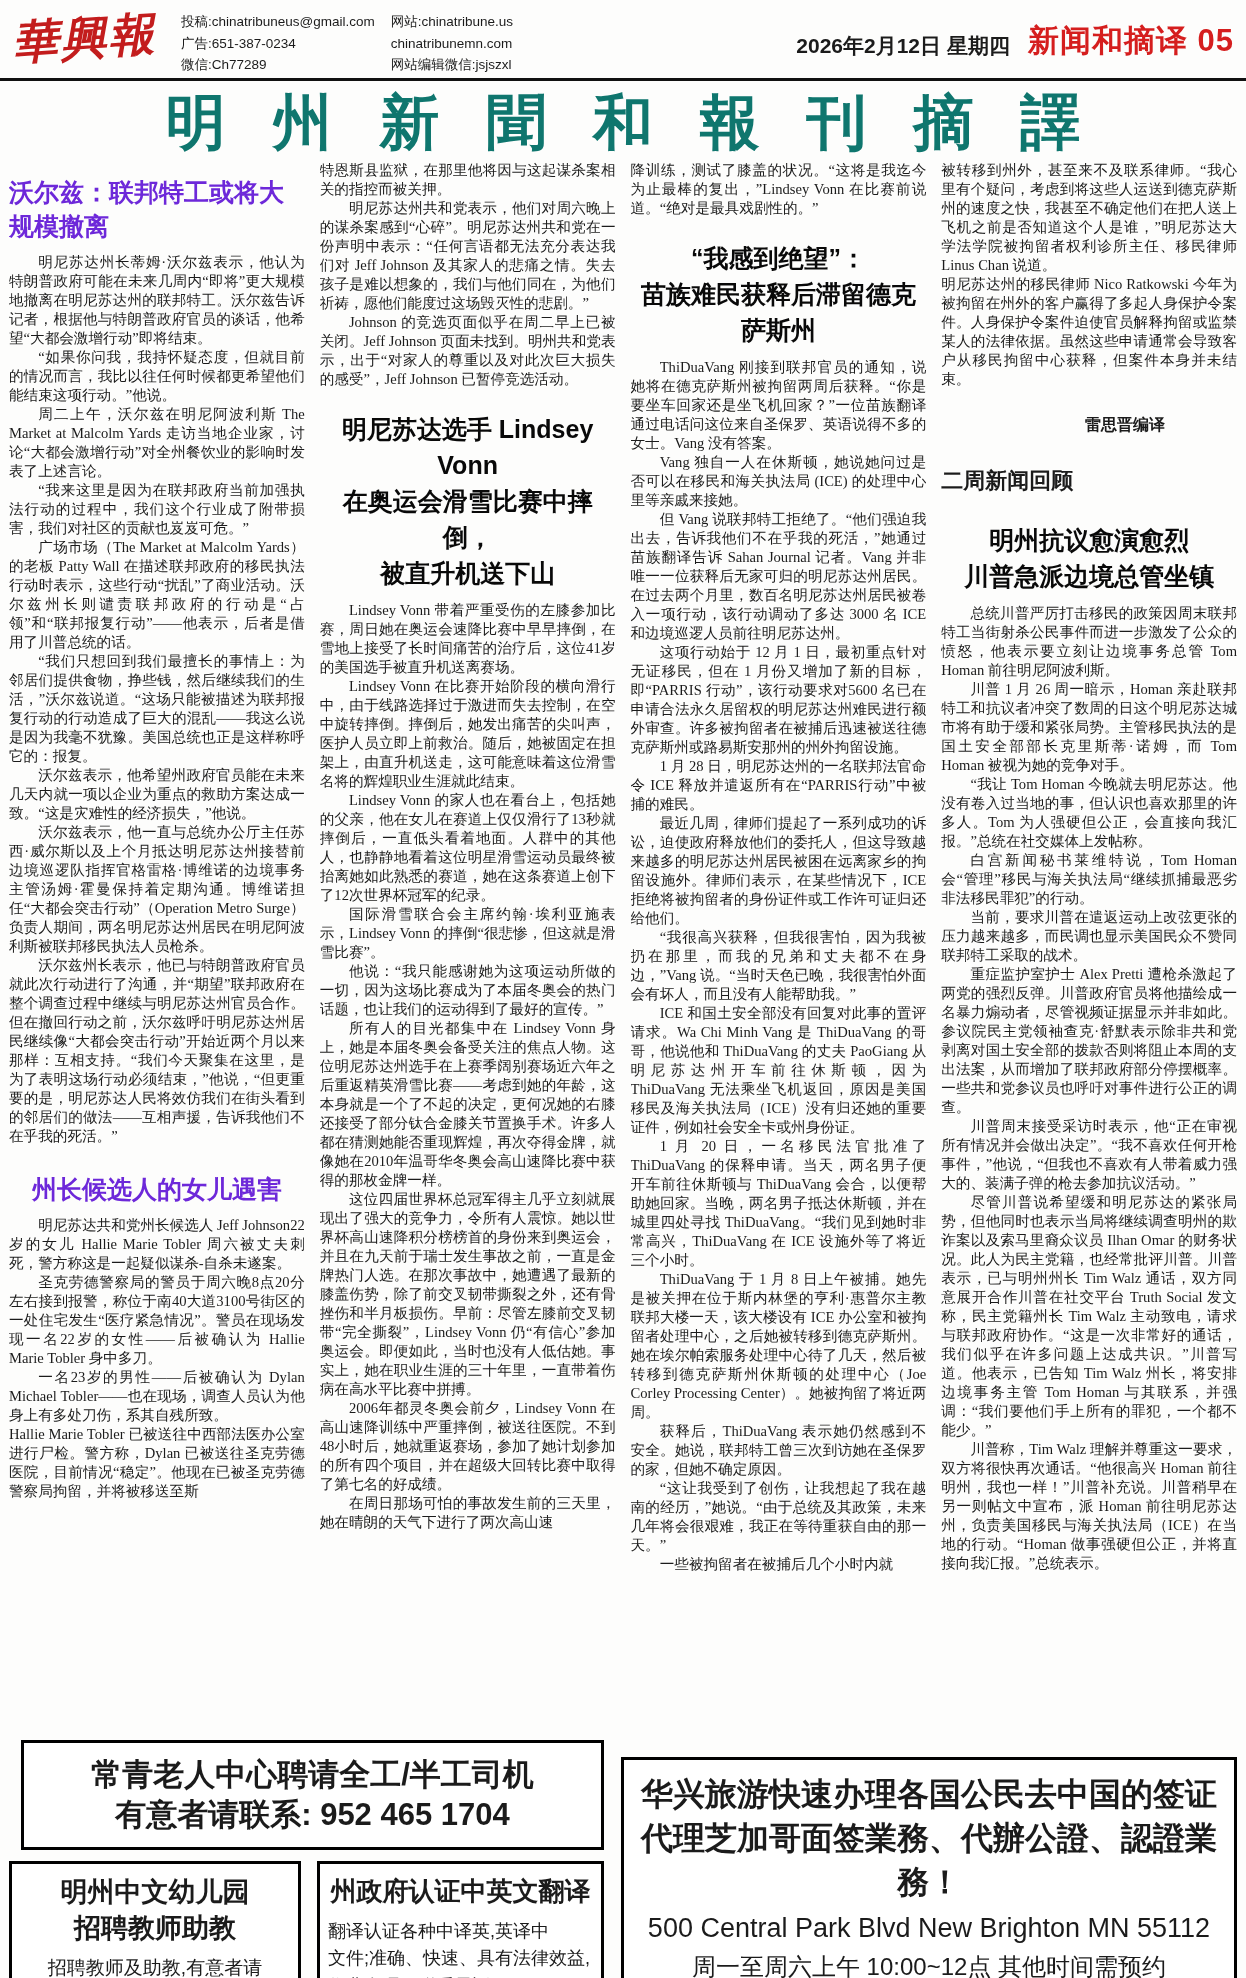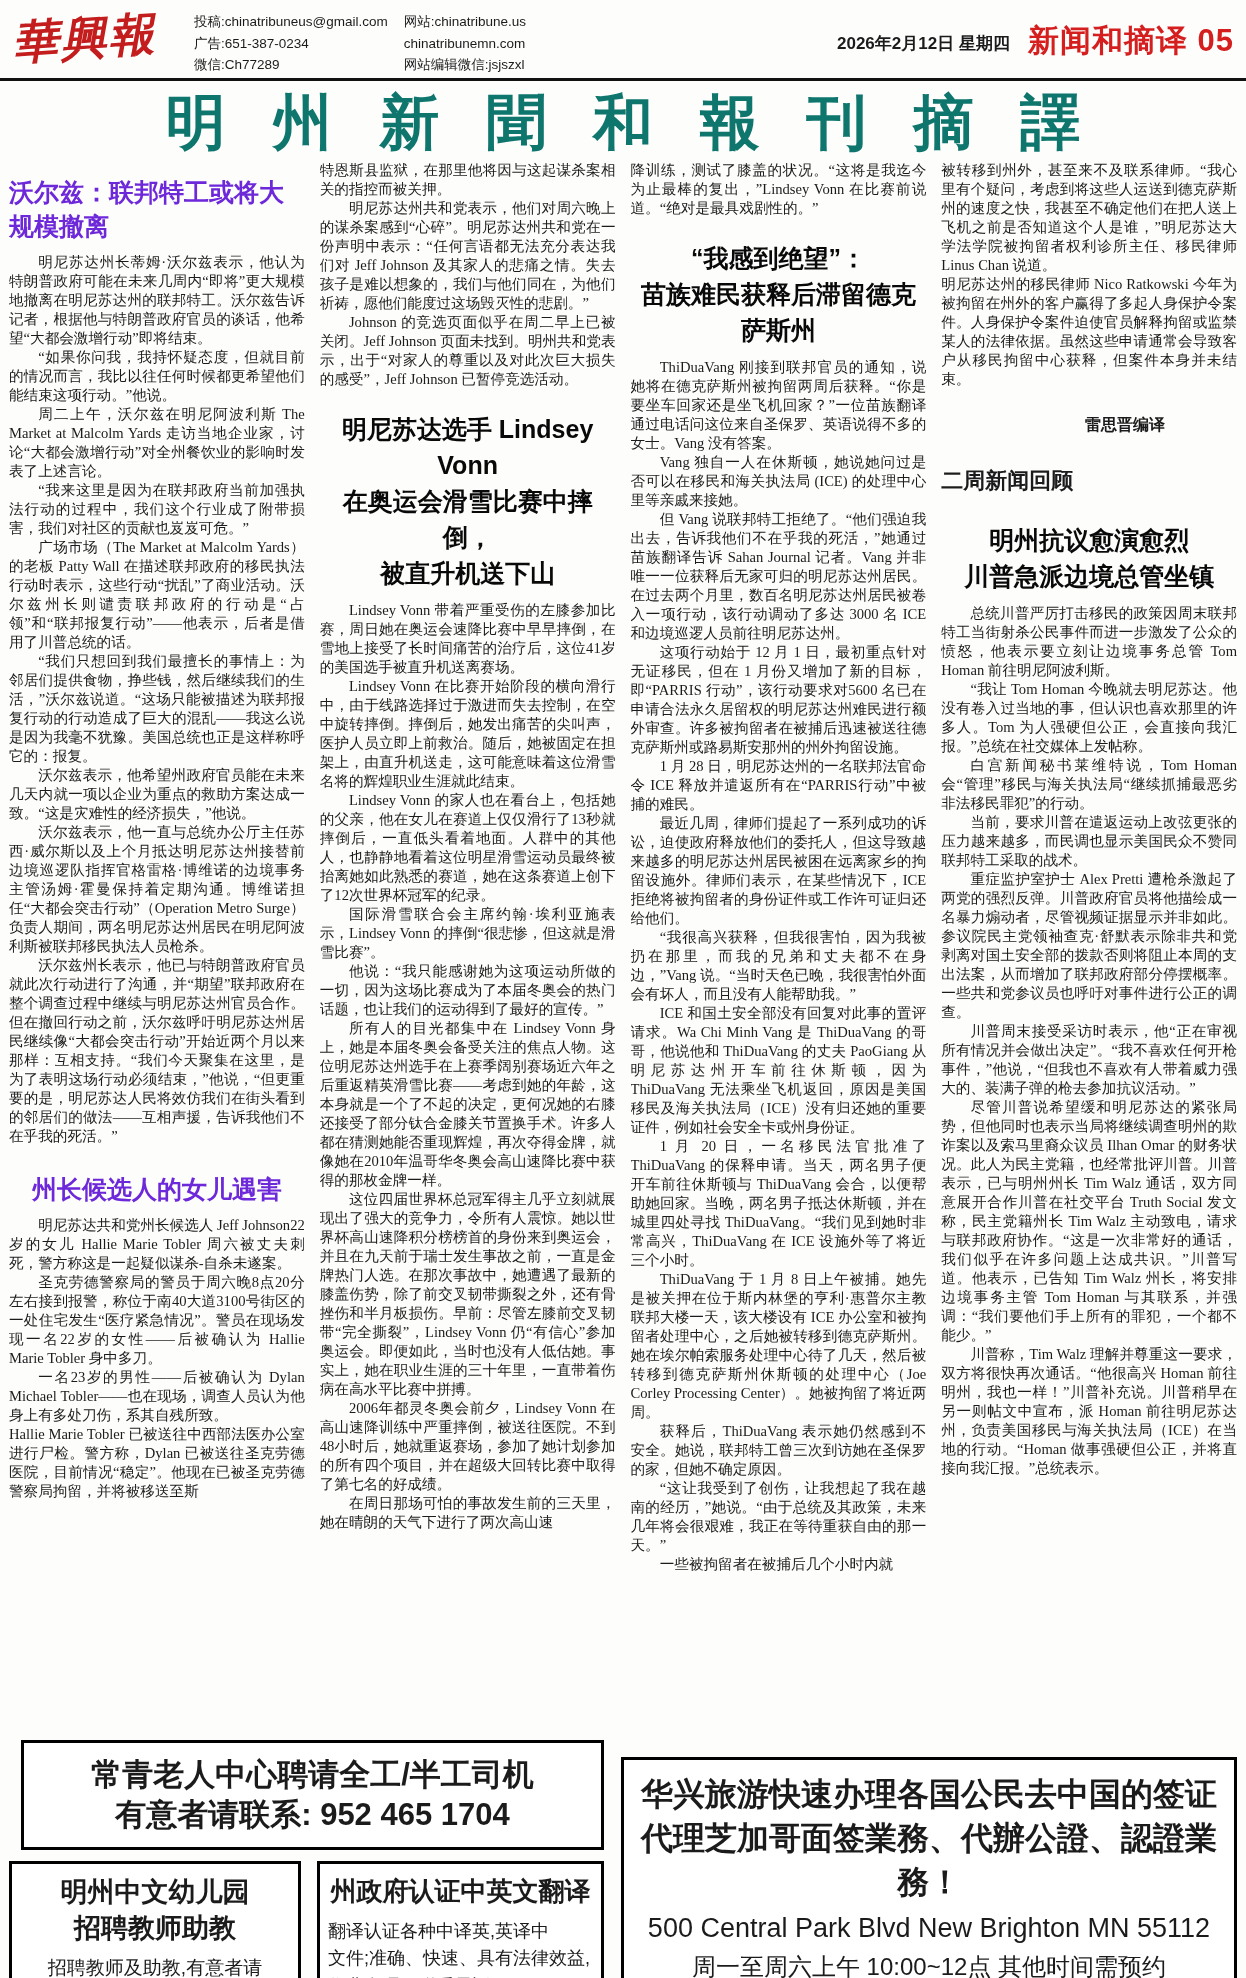--- a/index.html
+++ b/index.html
@@ -9,24 +9,24 @@
     font-family:"Liberation Serif", serif;
   }
   
   .hdr{display:flex;align-items:flex-start;padding:6px 12px 2px 12px;border-bottom:3px solid #111;}
   .logo{
     width:168px;flex:0 0 auto;font-family:"DejaVu Serif", serif;
     font-style:italic;font-weight:bold;color:#c31d1d;font-size:46px;line-height:58px;
     transform:rotate(-4deg);letter-spacing:2px;padding-top:2px;
   }
   .contact{font-family:"Liberation Sans", sans-serif;font-size:13.5px;line-height:1.6;padding-top:5px;}
-  .contact.c1{margin-left:14px;}
+  .contact.c1{margin-left:1px;}
   .contact.c2{margin-left:16px;}
   .hdr-spacer{flex:1;}
-  .issue-date{font-family:"Liberation Sans", sans-serif;font-size:17px;font-weight:bold;margin:26px 18px 0 0;white-space:nowrap;}
+  .issue-date{font-family:"Liberation Sans", sans-serif;font-size:21px;font-weight:bold;margin:26px 18px 0 0;white-space:nowrap;}
   .page-label{
     font-family:"Liberation Sans", sans-serif;font-weight:900;color:#d51e1e;
     font-size:31px;margin-top:14px;white-space:nowrap;letter-spacing:1px;
   }
   
   .masthead{
     margin:10px 0 6px 0;text-align:center;font-weight:900;color:#0f766e;
     font-family:"Liberation Serif", serif;
     font-size:60px;line-height:64px;letter-spacing:0.78em;text-indent:0.78em;white-space:nowrap;
   }
@@ -175,20 +175,21 @@
           <p>明尼苏达州的移民律师 Nico Ratkowski 今年为被拘留在州外的客户赢得了多起人身保护令案件。人身保护令案件迫使官员解释拘留或监禁某人的法律依据。虽然这些申请通常会导致客户从移民拘留中心获释，但案件本身并未结束。</p>
         </div>
       <div class="byline">雷思晋编译</div>
       <div class="section-head">二周新闻回顾</div>
       <div class="title-block title-lines">
           <div>明州抗议愈演愈烈</div>
           <div>川普急派边境总管坐镇</div>
         </div>
       <div class="para-list">
           <p>总统川普严厉打击移民的政策因周末联邦特工当街射杀公民事件而进一步激发了公众的愤怒，他表示要立刻让边境事务总管 Tom Homan 前往明尼阿波利斯。</p>
+          <p>川普 1 月 26 周一暗示，Homan 亲赴联邦特工和抗议者冲突了数周的日这个明尼苏达城市将有助于缓和紧张局势。主管移民执法的是国土安全部部长克里斯蒂·诺姆，而 Tom Homan 被视为她的竞争对手。</p>
           <p>“我让 Tom Homan 今晚就去明尼苏达。他没有卷入过当地的事，但认识也喜欢那里的许多人。Tom 为人强硬但公正，会直接向我汇报。”总统在社交媒体上发帖称。</p>
           <p>白宫新闻秘书莱维特说，Tom Homan 会“管理”移民与海关执法局“继续抓捕最恶劣非法移民罪犯”的行动。</p>
           <p>当前，要求川普在遣返运动上改弦更张的压力越来越多，而民调也显示美国民众不赞同联邦特工采取的战术。</p>
           <p>重症监护室护士 Alex Pretti 遭枪杀激起了两党的强烈反弹。川普政府官员将他描绘成一名暴力煽动者，尽管视频证据显示并非如此。参议院民主党领袖查克·舒默表示除非共和党剥离对国土安全部的拨款否则将阻止本周的支出法案，从而增加了联邦政府部分停摆概率。一些共和党参议员也呼吁对事件进行公正的调查。</p>
           <p>川普周末接受采访时表示，他“正在审视所有情况并会做出决定”。“我不喜欢任何开枪事件，”他说，“但我也不喜欢有人带着威力强大的、装满子弹的枪去参加抗议活动。”</p>
           <p>尽管川普说希望缓和明尼苏达的紧张局势，但他同时也表示当局将继续调查明州的欺诈案以及索马里裔众议员 Ilhan Omar 的财务状况。此人为民主党籍，也经常批评川普。川普表示，已与明州州长 Tim Walz 通话，双方同意展开合作川普在社交平台 Truth Social 发文称，民主党籍州长 Tim Walz 主动致电，请求与联邦政府协作。“这是一次非常好的通话，我们似乎在许多问题上达成共识。”川普写道。他表示，已告知 Tim Walz 州长，将安排边境事务主管 Tom Homan 与其联系，并强调：“我们要他们手上所有的罪犯，一个都不能少。”</p>
           <p>川普称，Tim Walz 理解并尊重这一要求，双方将很快再次通话。“他很高兴 Homan 前往明州，我也一样！”川普补充说。川普稍早在另一则帖文中宣布，派 Homan 前往明尼苏达州，负责美国移民与海关执法局（ICE）在当地的行动。“Homan 做事强硬但公正，并将直接向我汇报。”总统表示。</p>
         </div>
     </div>
 

